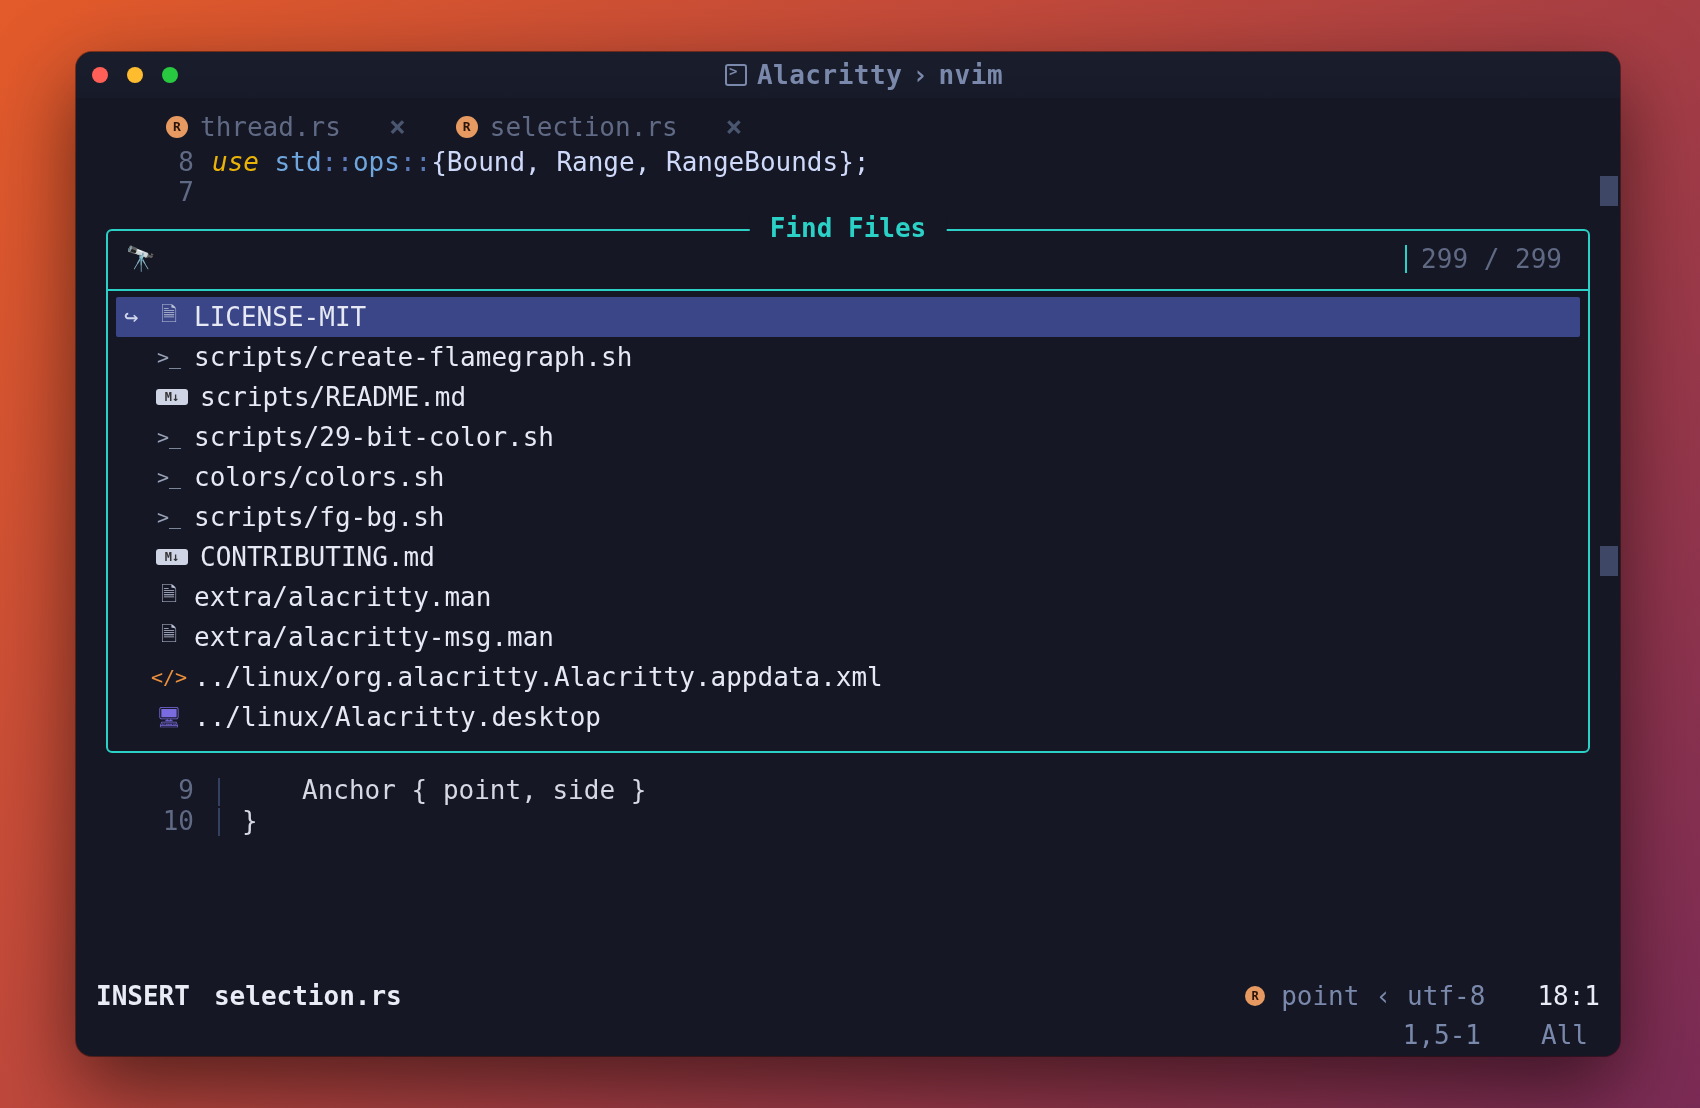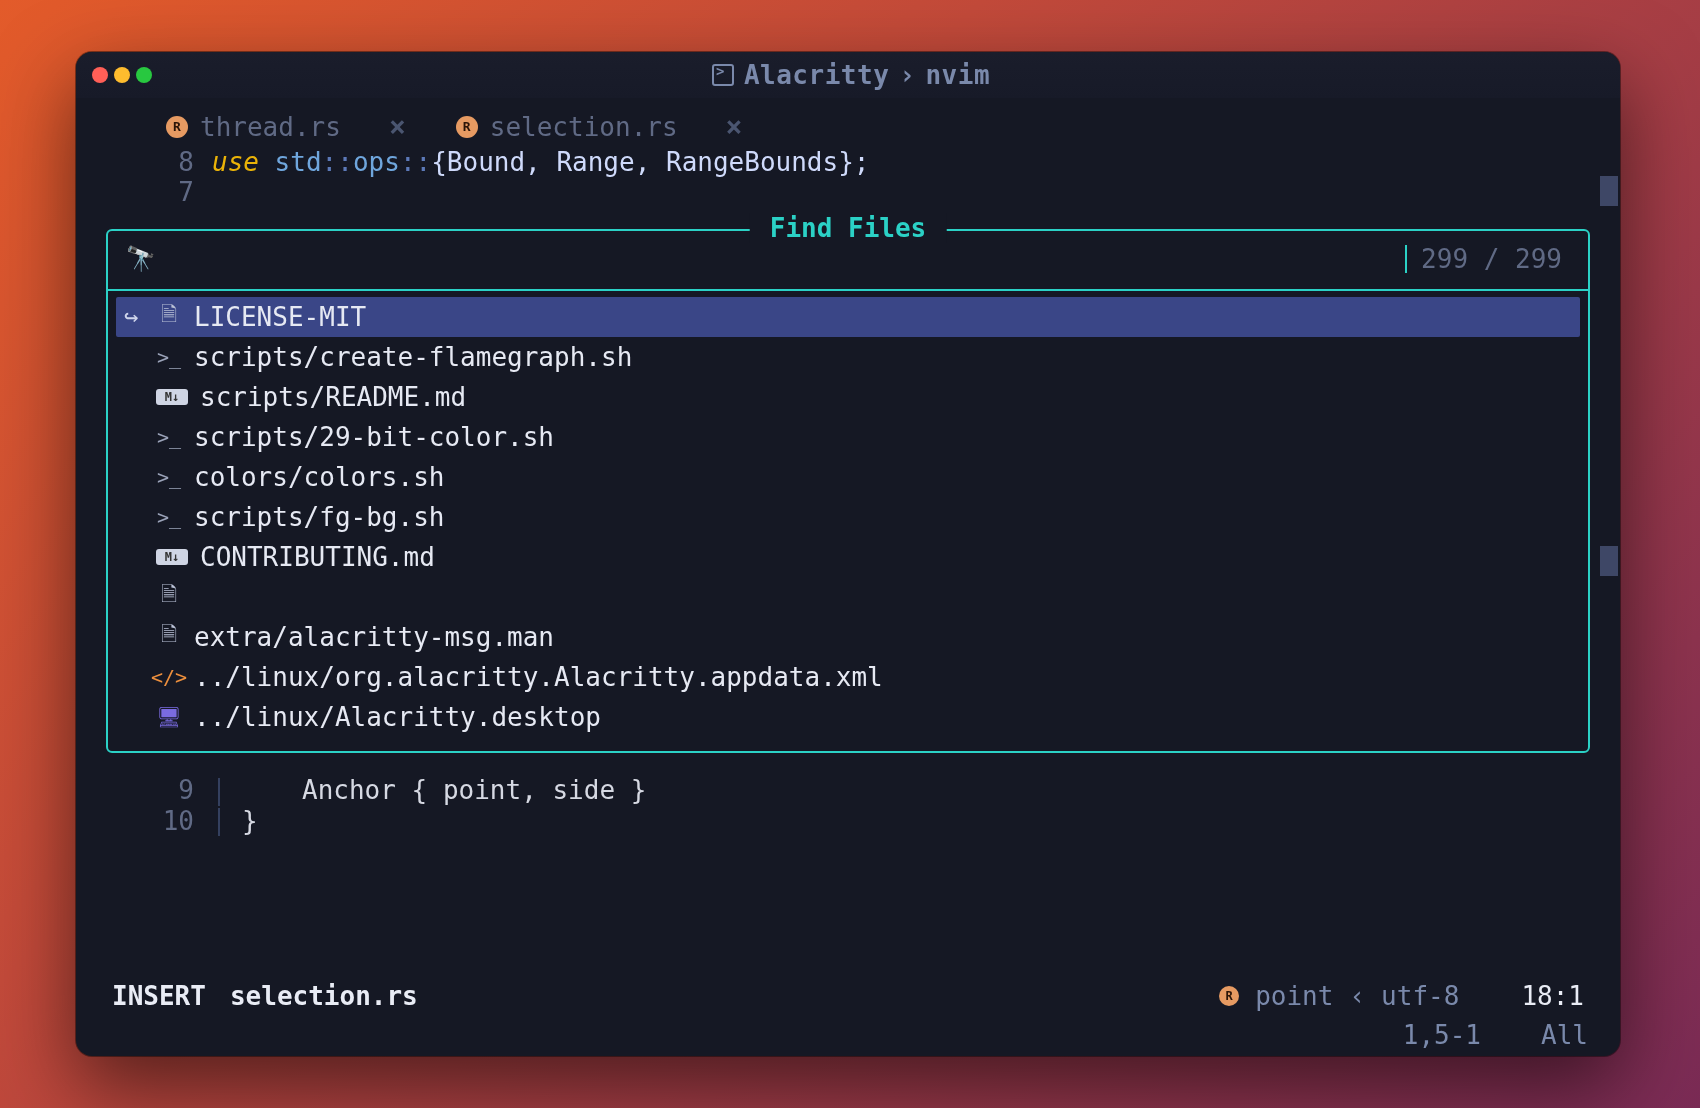--- a/index.html
+++ b/index.html
@@ -23,21 +23,21 @@
   }
   html,body{margin:0;padding:0;width:1700px;height:1108px;overflow:hidden;
     background:linear-gradient(135deg,var(--bg-desktop1) 0%,#c34a3a 35%,var(--bg-desktop2) 100%);
     font-family:ui-monospace,SFMono-Regular,Menlo,Consolas,monospace;font-size:26px;
   }
   .window{
     position:absolute;left:76px;top:52px;width:1544px;height:1004px;
     background:var(--term-bg);border-radius:16px;box-shadow:0 30px 80px rgba(0,0,0,.55),0 0 0 1px rgba(0,0,0,.4);
     overflow:hidden;color:var(--text);
   }
-  .titlebar{display:flex;align-items:center;height:46px;padding:0 16px;gap:6px;background:linear-gradient(#1a1d2b,#171a28);}
+  .titlebar{display:flex;align-items:center;height:46px;padding:0 16px;gap:19px;background:linear-gradient(#1a1d2b,#171a28);}
   .dot{width:16px;height:16px;border-radius:50%;}
   .dot.red{background:#ff5f57}
   .dot.yel{background:#febc2e}
   .dot.grn{background:#28c840}
   .title{flex:1;text-align:center;color:var(--muted2);font-weight:600;letter-spacing:.5px;display:flex;justify-content:center;align-items:center;gap:10px}
   .termicon{display:inline-block;width:18px;height:18px;border:2px solid var(--muted2);border-radius:3px;position:relative}
   .termicon::after{content:">";position:absolute;left:2px;top:-3px;font-size:14px;color:var(--muted2)}
   .tabs{display:flex;gap:50px;padding:12px 90px 0 90px;align-items:center;color:var(--muted);}
   .tab{display:flex;align-items:center;gap:12px}
   .rsicon{display:inline-flex;width:22px;height:22px;border-radius:50%;background:var(--rust);align-items:center;justify-content:center;font-size:13px;color:#2a1408;font-weight:700}
@@ -65,24 +65,24 @@
   .ficon{width:26px;display:inline-flex;justify-content:center;font-size:20px}
   .row .name{color:#e6e9f3}
   .ic-sh{color:#9aa2b8}
   .ic-md{background:#cfd5e4;color:#333;font-size:12px;font-weight:700;padding:1px 3px;border-radius:3px}
   .ic-file{color:#bac1d6}
   .ic-xml{color:#ed8f3d}
   .ic-desktop{color:#7a6be0}
 
   .below{padding-top:22px}
   .gutbar{display:inline-block;width:2px;height:28px;background:#34405f;margin:0 22px 0 6px;vertical-align:middle}
-  .status{position:absolute;left:0;right:0;bottom:40px;display:flex;align-items:center;padding:0 36px;height:40px;color:var(--white);}
+  .status{position:absolute;left:0;right:0;bottom:40px;display:flex;align-items:center;padding:0 20px;height:40px;color:var(--white);}
   .status .left{display:flex;gap:24px;font-weight:600}
   .status .right{margin-left:auto;display:flex;align-items:center;gap:16px;color:var(--muted2)}
-  .status .pos{color:var(--white);margin-left:46px}
+  .status .pos{color:var(--white);margin-left:36px}
   .subst{position:absolute;right:32px;bottom:6px;color:var(--muted2);display:flex;gap:60px}
   .scroll-marks{position:absolute;right:2px;top:124px;display:flex;flex-direction:column;gap:240px}
   .sm{width:18px;height:30px;background:#3e4766}
   .cursor{display:inline-block;width:2px;height:28px;background:var(--cyan);vertical-align:middle;margin-left:2px}
   .brk{color:var(--muted2)}
 </style>
 </head>
 <body>
 
 <div class="window">
@@ -167,20 +167,21 @@
           <span class="name">scripts/fg-bg.sh</span>
         </div>
         <div class="row">
           <span class="arrow"></span>
           <span class="ficon ic-md">M↓</span>
           <span class="name">CONTRIBUTING.md</span>
         </div>
         <div class="row">
           <span class="arrow"></span>
           <span class="ficon ic-file">🗎</span>
+          <span class="name">extra/alacritty.man</span>
         </div>
         <div class="row">
           <span class="arrow"></span>
           <span class="ficon ic-file">🗎</span>
           <span class="name">extra/alacritty-msg.man</span>
         </div>
         <div class="row">
           <span class="arrow"></span>
           <span class="ficon ic-xml">&lt;/&gt;</span>
           <span class="name"> ../linux/org.alacritty.Alacritty.appdata.xml</span>

